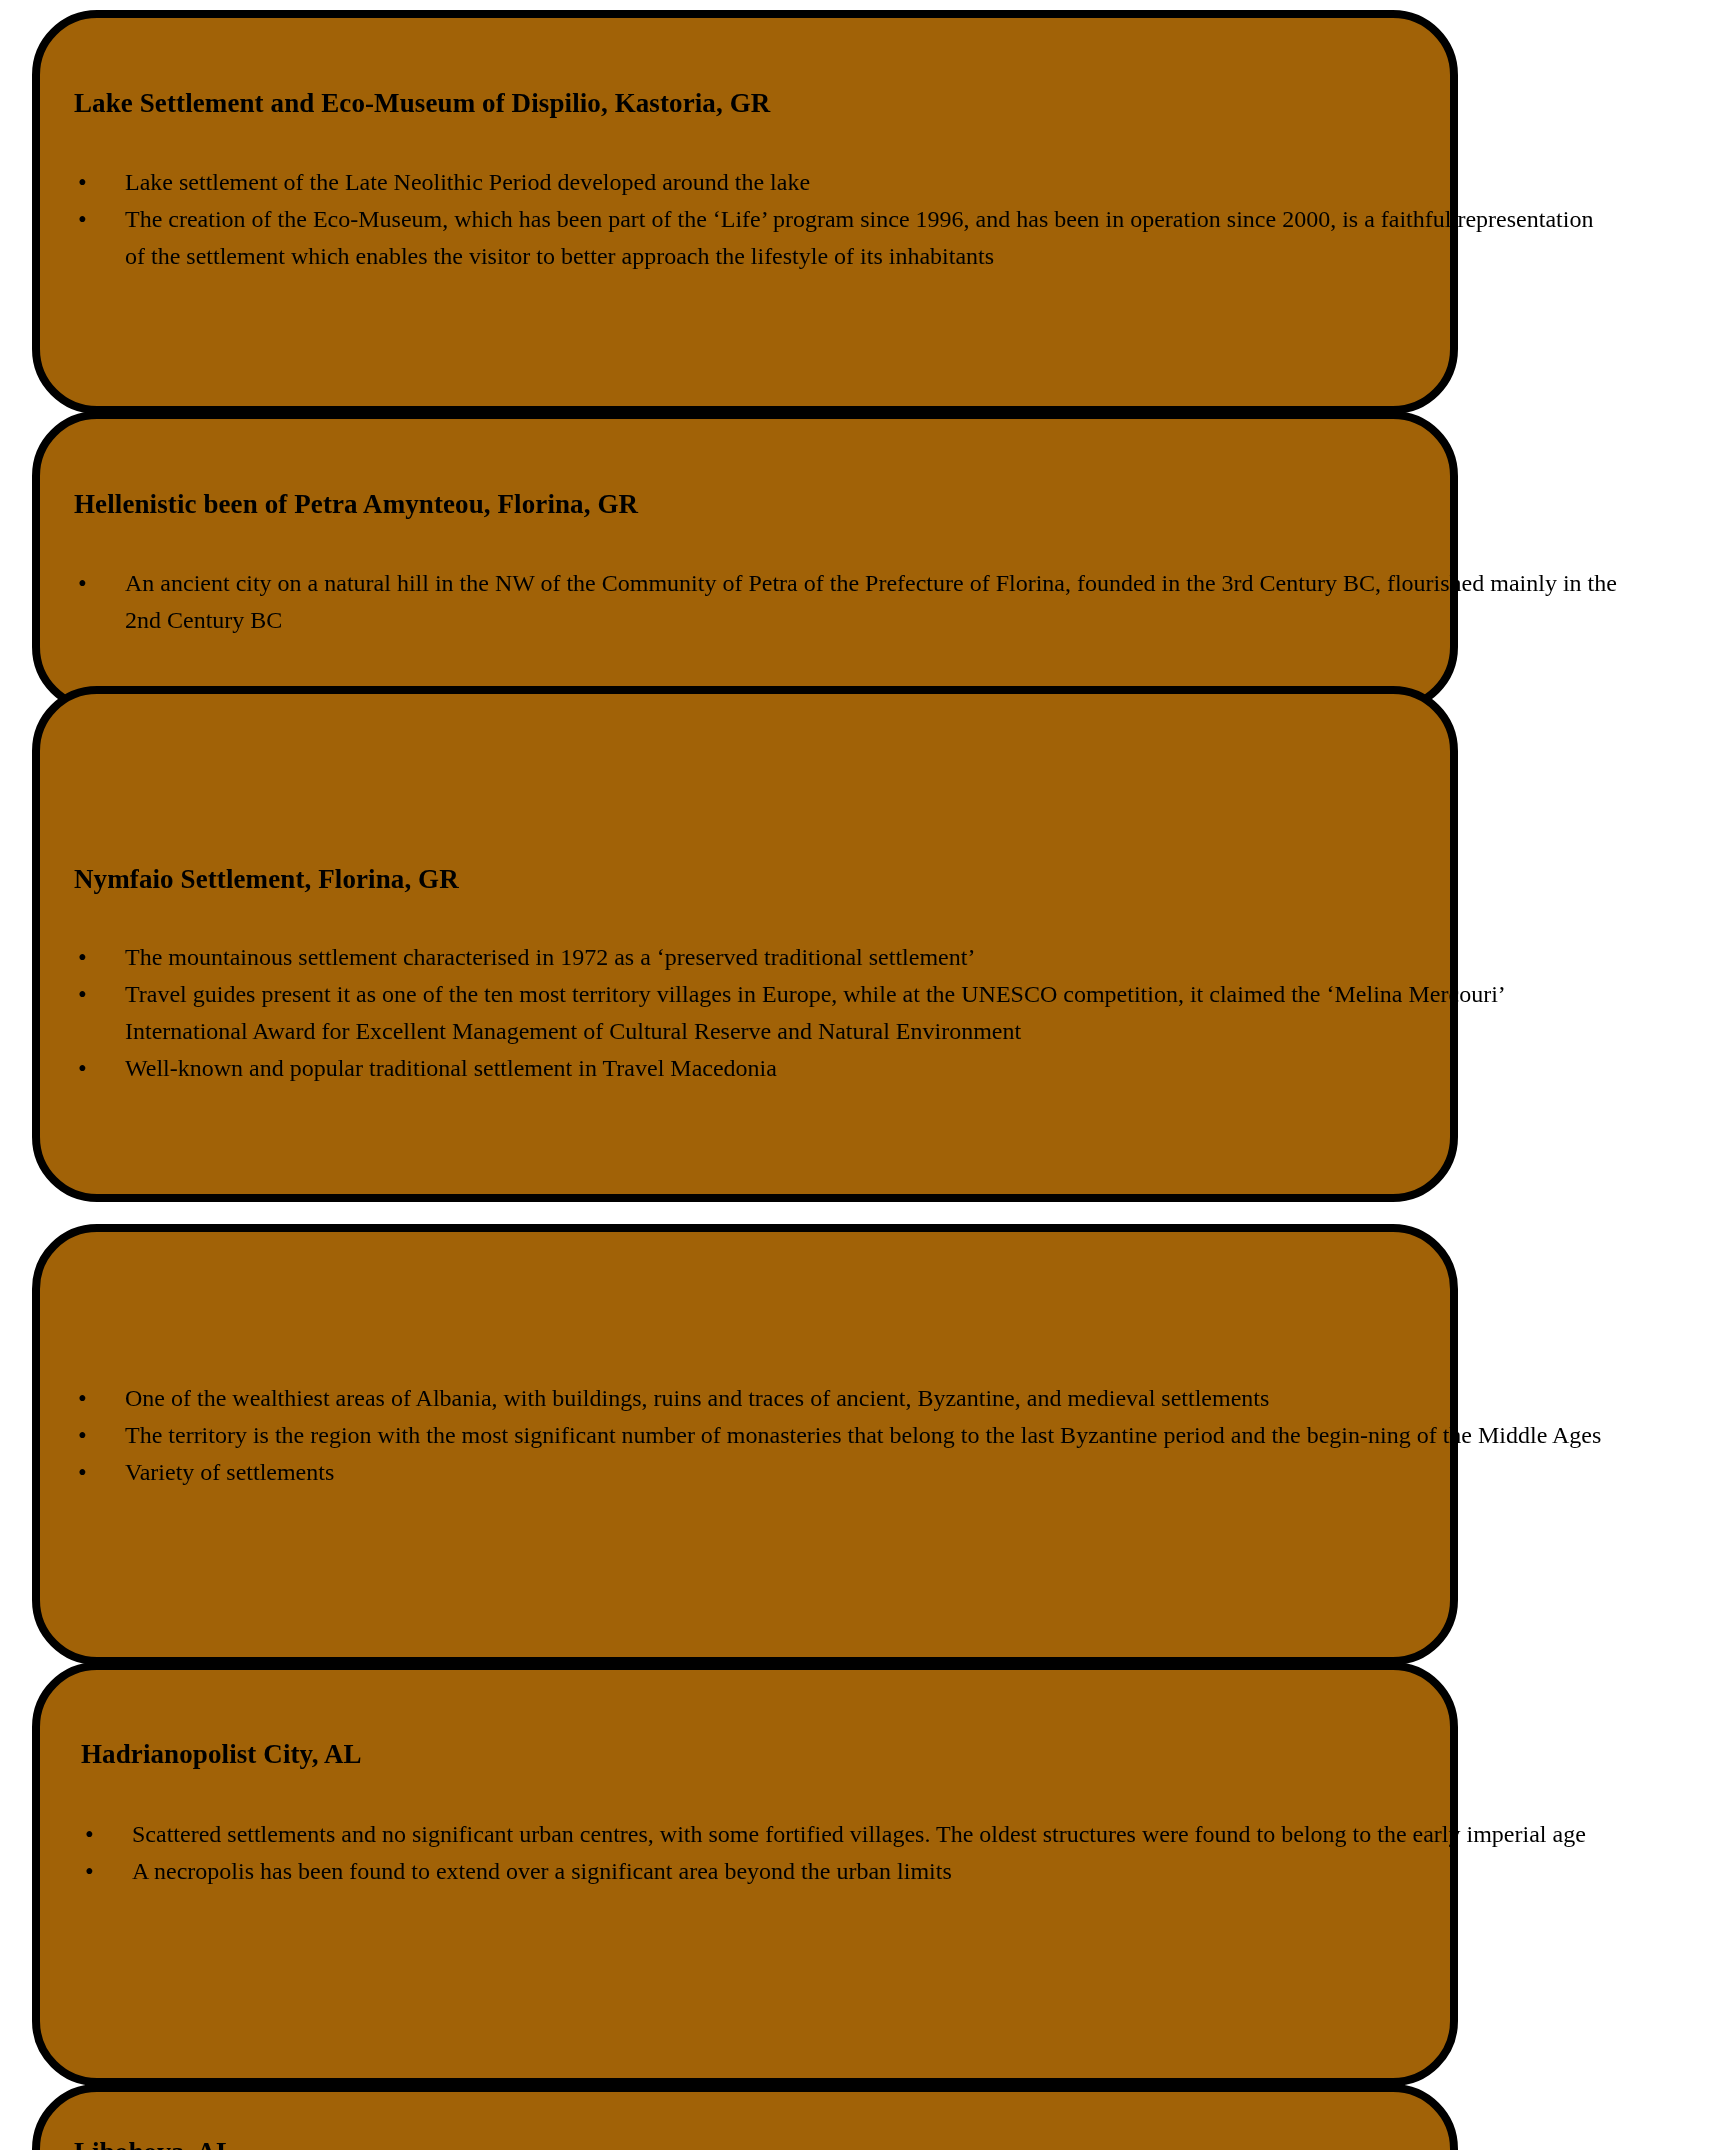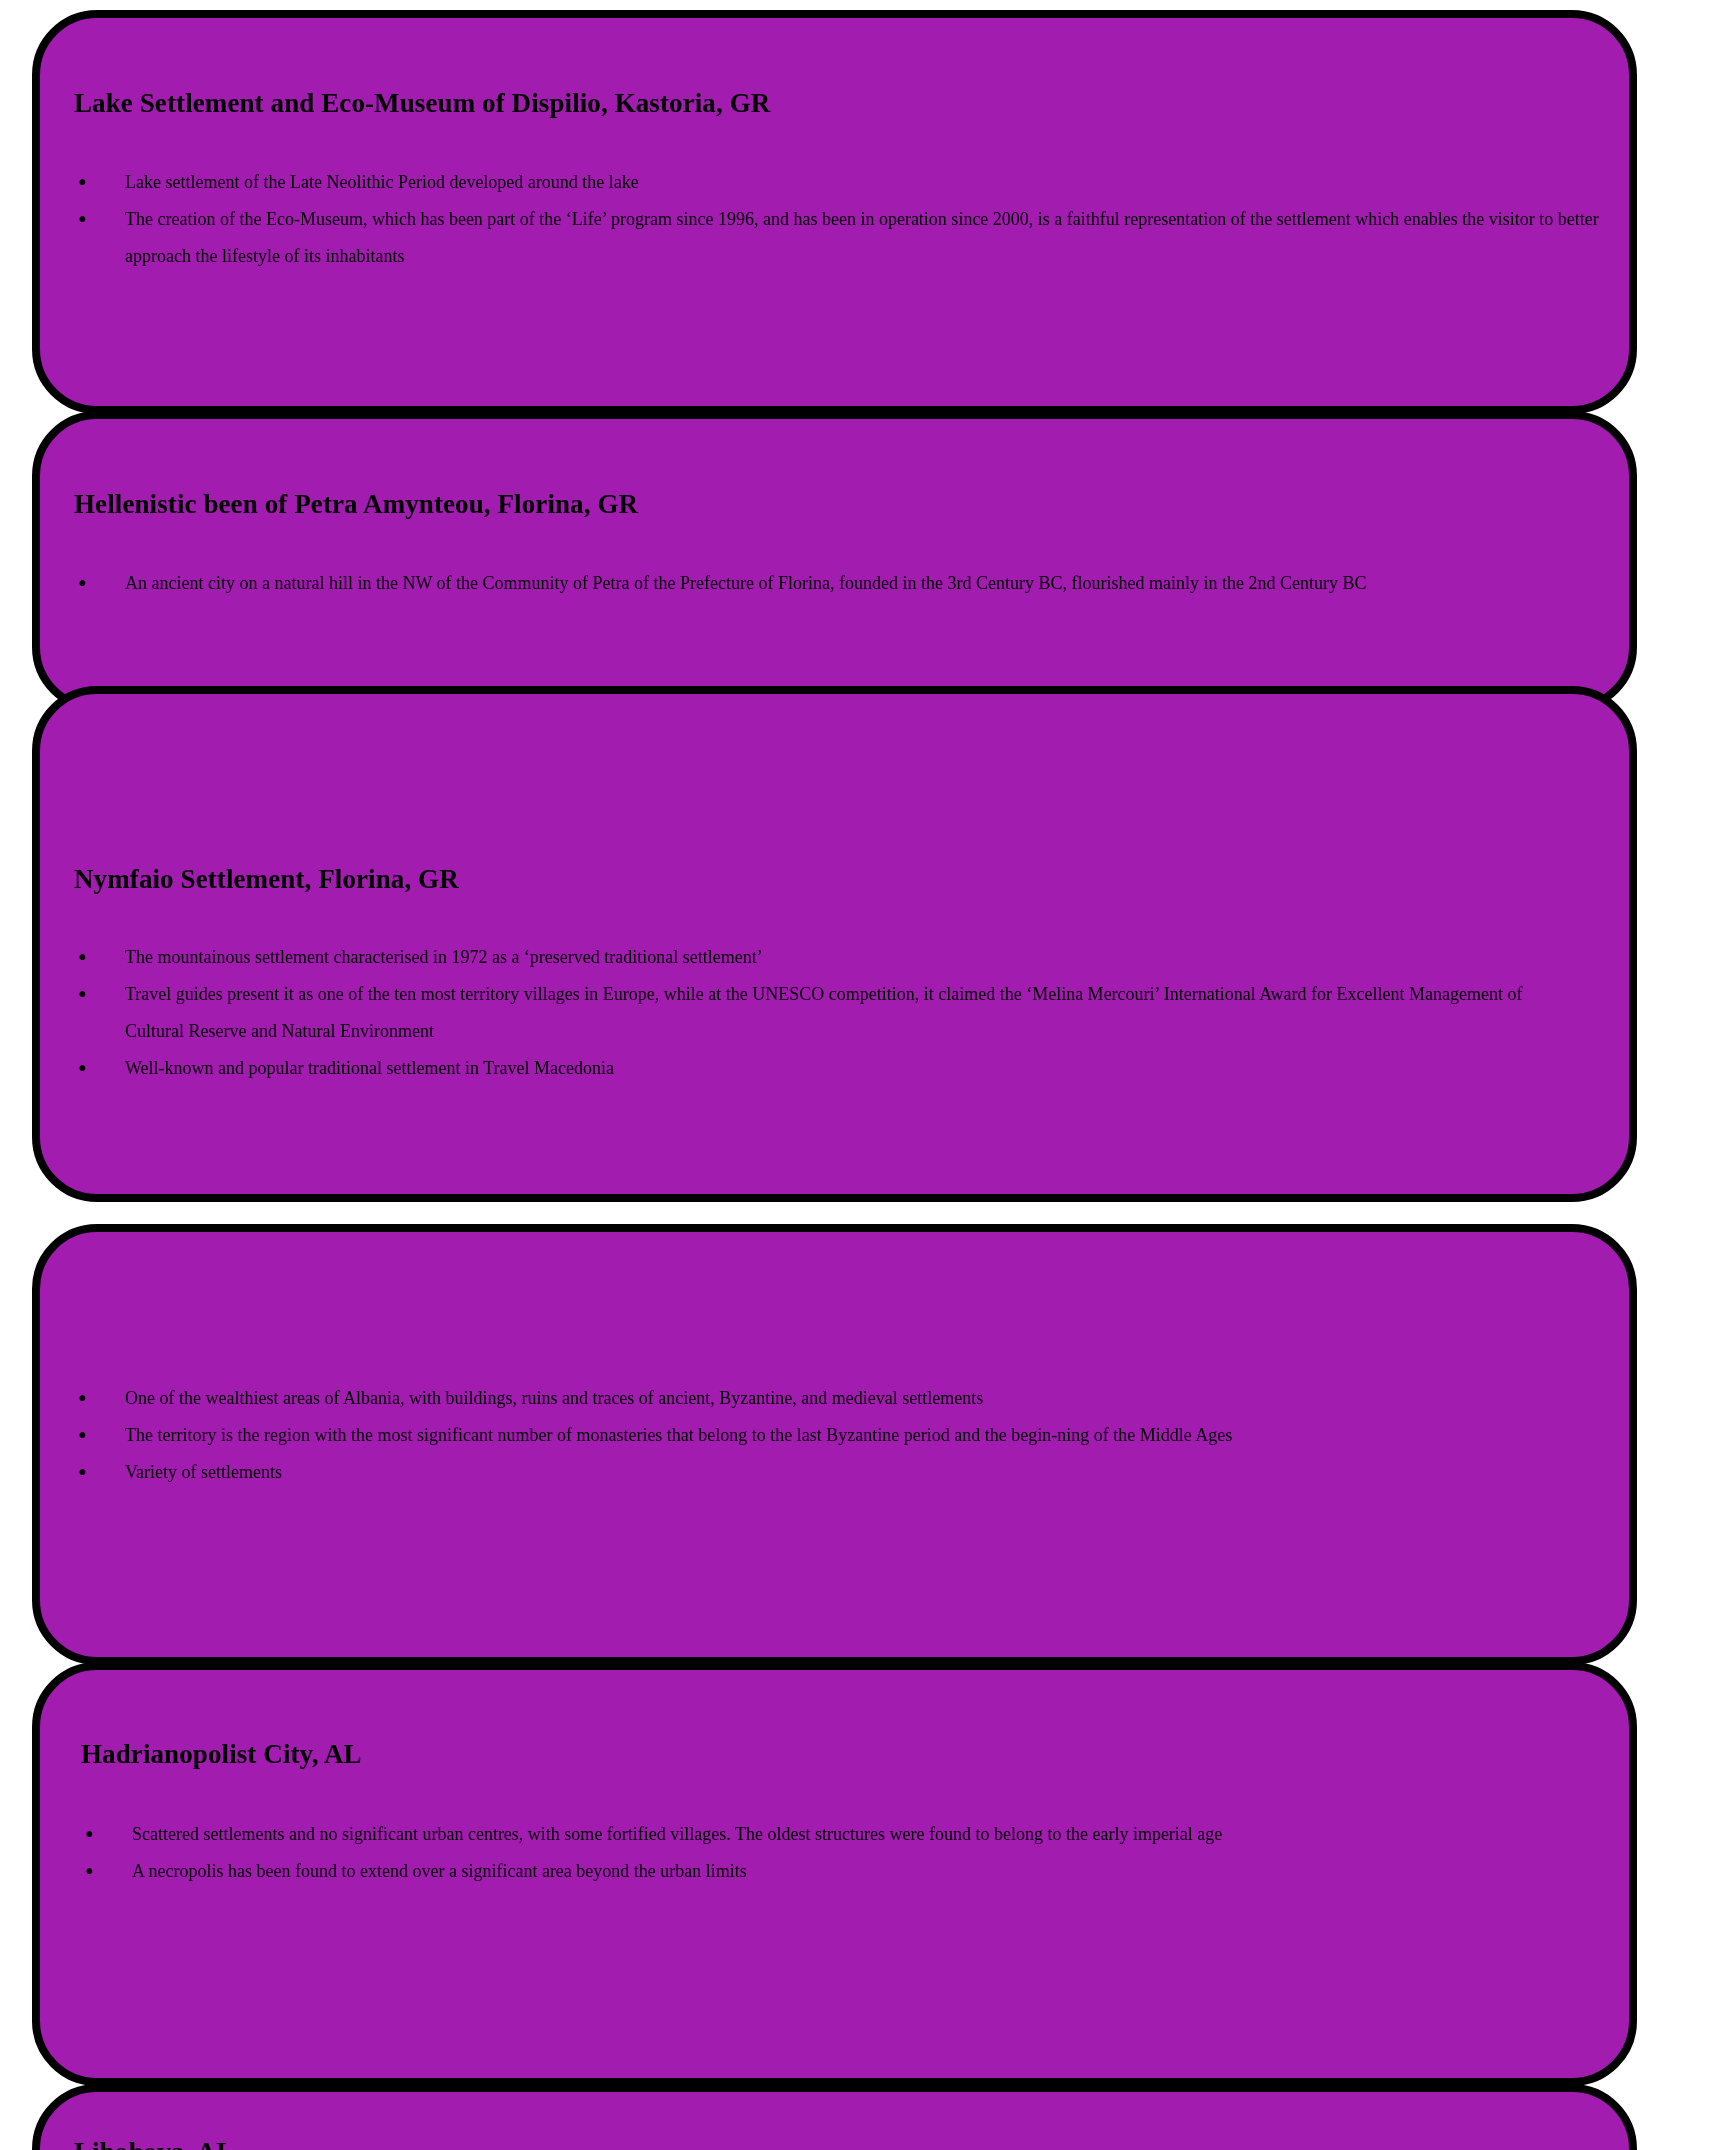--- a/index.html
+++ b/index.html
@@ -16,25 +16,25 @@
   }
   #page {
     position: relative;
     width: 1718px;
     height: 2394px;
     overflow: hidden;
   }
   .card {
     position: absolute;
     left: 32px;
-    width: 1605px;           
+    width: 1426px;           
     box-sizing: border-box;
     border: 8.6px solid #000000;
     border-radius: 65px;
-    background: #a21caf;
+    background: #a16207;
   }
   .card-inner {
     position: relative;
     height: 100%;
     padding: 0;
   }
   .card-title {
     position: absolute;
     font-weight: bold;
     font-size: 27px;
@@ -57,21 +57,21 @@
     left: 0;
     top: 0;
     width: 17px;
     text-align: center;
     font-size: 25px;
     line-height: 37px;
   }
   .bullet-text {
     display: block;
     margin-left: 51px;
-    font-size: 18px;
+    font-size: 24px;
     line-height: 37px;
     text-align: left;
   }
   
   #card-0 { top: 9.5px;   height: 404px; }
   #card-1 { top: 411px;  height: 301px; }
   #card-2 { top: 686px; height: 516px; }
   #card-3 { top: 1224px; height: 441px; }
   #card-4 { top: 1662px; height: 424px;  }
   #card-5 { top: 2084px; height: 286px;  }

